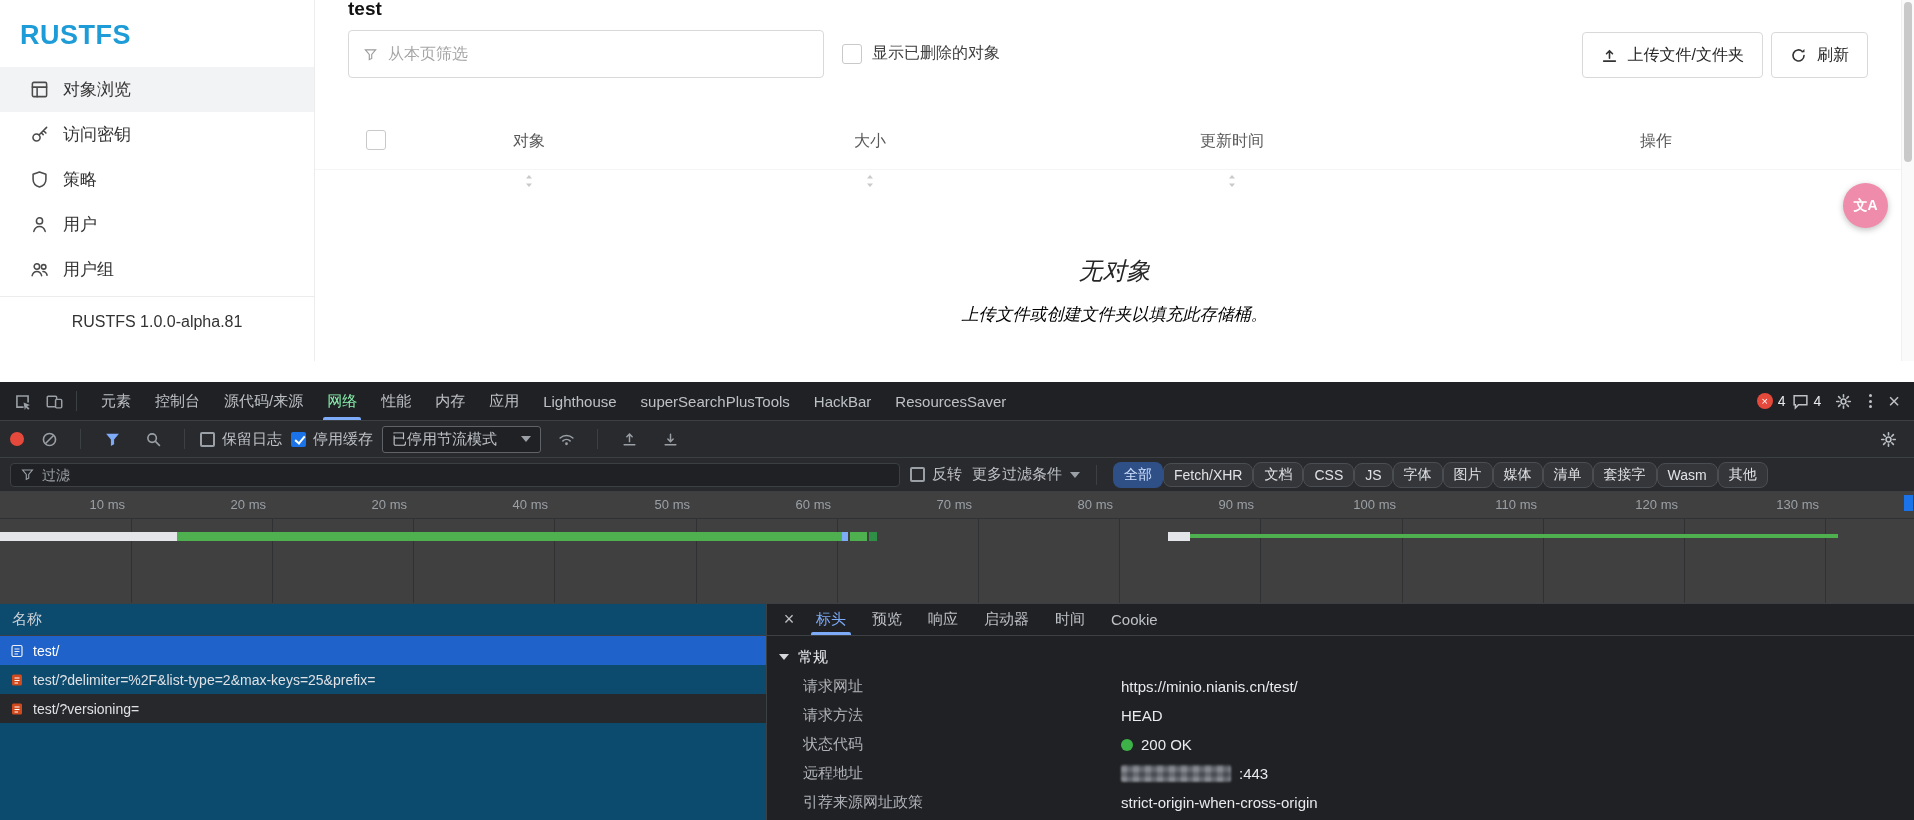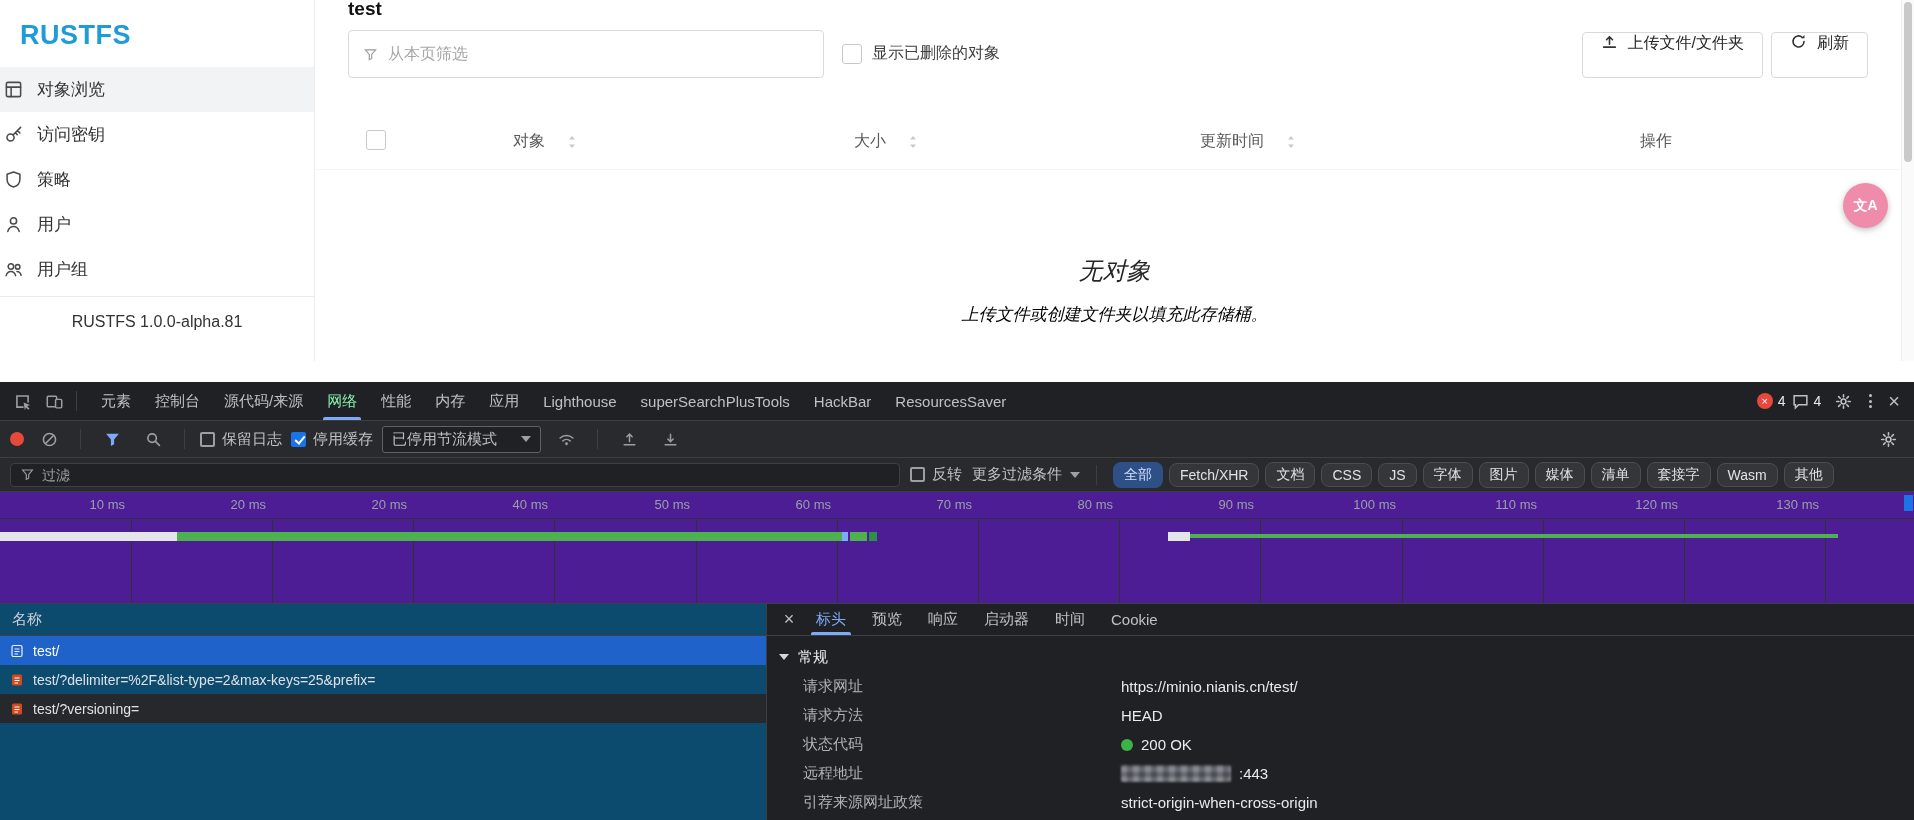--- a/index.html
+++ b/index.html
@@ -5,40 +5,40 @@
   * { box-sizing: border-box; margin: 0; padding: 0; }
   html,body { width:1914px; height:820px; overflow:hidden; }
   body { font-family:"Liberation Sans","DejaVu Sans",sans-serif; }
   .screen { position:relative; width:1914px; height:820px; background:#fff; overflow:hidden; }
 
   
   .app { position:absolute; left:0; top:0; width:1914px; height:361px; display:flex; background:#fff; }
   .sidebar { width:315px; height:100%; border-right:1px solid #ececec; position:relative; flex:0 0 315px; }
   .logo { padding:20px 0 0 20px; font-size:27px; font-weight:700; color:#1e9cd7; letter-spacing:.5px; }
   .side-nav { margin-top:16px; }
-  .side-item { display:flex; align-items:center; gap:14px; height:45px; padding-left:4px; font-size:17px; color:#333; cursor:pointer; }
+  .side-item { display:flex; align-items:center; gap:14px; height:45px; padding-left:30px; font-size:17px; color:#333; cursor:pointer; }
   .side-item.active { background:#f2f3f5; }
   .si { width:19px; height:19px; fill:none; stroke:#4b4b4b; stroke-width:1.3; stroke-linecap:round; stroke-linejoin:round; }
   .side-divider { border-top:1px solid #ececec; margin-top:4px; }
   .version { margin-top:16px; text-align:center; font-size:16px; color:#333; }
 
   .app-main { flex:1; position:relative; }
   .page-title { position:absolute; left:33px; top:-2px; font-size:19px; font-weight:700; color:#111; }
   .filter-box { position:absolute; left:33px; top:30px; width:476px; height:48px; border:1px solid #d9d9d9; border-radius:4px; display:flex; align-items:center; gap:10px; padding:0 14px; background:#fff; }
   .fi { width:15px; height:15px; fill:none; stroke:#9b9b9b; stroke-width:1.2; }
   .filter-box input { border:none; outline:none; flex:1; font-size:16px; color:#333; background:transparent; }
   .filter-box input::placeholder { color:#a6a6a6; }
   .show-deleted { position:absolute; left:527px; top:43px; display:flex; align-items:center; gap:10px; font-size:16px; color:#404040; cursor:pointer; }
   .acb { width:20px; height:20px; border:1px solid #c9c9c9; border-radius:3px; background:#fff; }
   .app-btns { position:absolute; right:46px; top:32px; display:flex; gap:8px; }
-  .app-btn { height:46px; border:1px solid #d9d9d9; background:#fff; border-radius:4px; display:flex; gap:10px; padding:0 18px; font-size:16px; color:#262626; cursor:pointer; white-space:nowrap; }
+  .app-btn { height:46px; border:1px solid #d9d9d9; background:#fff; border-radius:4px; display:flex; align-items:center; gap:10px; padding:0 18px; font-size:16px; color:#262626; cursor:pointer; white-space:nowrap; }
   .bi { width:17px; height:17px; fill:none; stroke:#333; stroke-width:1.5; stroke-linecap:round; stroke-linejoin:round; }
   .table-header { position:absolute; left:0; right:13px; top:110px; height:60px; border-bottom:1px solid #f5f5f5; }
   .th-cb { position:absolute; left:51px; top:20px; }
-  .th-col { position:absolute; top:21px; display:flex; align-items:center; gap:22px; font-size:16px; color:#595959; cursor:pointer; }
+  .th-col { position:absolute; top:21px; display:flex; align-items:center; gap:22px; font-size:16px; color:#595959; cursor:pointer;flex-direction:column; }
   .sort { width:10px; height:14px; }
   .empty { position:absolute; left:0; right:0; top:255px; text-align:center;font-style:italic; }
   .empty-title { font-size:24px; color:#262626; font-weight:500; }
   .empty-sub { margin-top:16px; font-size:17px; color:#000000; }
   .float-btn { position:absolute; right:26px; top:183px; width:45px; height:45px; border-radius:50%; background:#f08cab; display:flex; align-items:center; justify-content:center; box-shadow:0 2px 6px rgba(0,0,0,.25); cursor:pointer; }
   .fb-txt { color:#fff; font-size:14px; font-weight:700; }
   .app-scrollbar { position:absolute; right:0; top:0; width:13px; height:361px; background:#fafafa; border-left:1px solid #f0f0f0; }
   .app-scroll-thumb { position:absolute; top:2px; left:2px; width:8px; height:160px; border-radius:4px; background:#c9c9c9; }
 
   
@@ -67,25 +67,25 @@
   .dt-check { display:flex; align-items:center; gap:7px; font-size:15px; color:#bdc1c6; cursor:pointer; white-space:nowrap; }
   .dt-select { display:flex; align-items:center; gap:24px; border:1px solid #5f6368; border-radius:3px; padding:3px 9px; font-size:15px; color:#bdc1c6; background:#202124; cursor:pointer; white-space:nowrap; }
   .caret { width:0; height:0; border-left:5px solid transparent; border-right:5px solid transparent; border-top:6px solid #9aa0a6; }
   .spacer { flex:1; }
 
   .dt-filter-row { position:absolute; top:76px; left:0; right:0; height:34px; display:flex; align-items:center; gap:10px; padding:0 10px; border-bottom:1px solid #3c4043; background:#292a2d; }
   .flt-input { width:890px; height:24px; background:#202124; border:1px solid #3c4043; border-radius:4px; display:flex; align-items:center; gap:8px; padding:0 10px; flex:0 0 890px; }
   .flt-input input { flex:1; border:none; outline:none; background:transparent; color:#e8eaed; font-size:14px; }
   .flt-input input::placeholder { color:#9aa0a6; }
   .more-filters { display:flex; align-items:center; gap:8px; font-size:15px; color:#bdc1c6; cursor:pointer; white-space:nowrap; }
-  .pills { display:flex; align-items:center; gap:6px; }
+  .pills { display:flex; align-items:center; }
   .pill { padding:3px 10px; border-radius:8px; font-size:14px; background:#35363a; color:#dfe1e5; border:1px solid #4a4d51; cursor:pointer; white-space:nowrap; }
   .pill.active { background:#2f4f87; color:#cfe0ff; border-color:transparent; }
 
-  .dt-overview { position:absolute; top:110px; left:0; right:0; height:112px; border-bottom:1px solid #3c4043; overflow:hidden; background:#4c1d95; }
+  .dt-overview { position:absolute; top:110px; left:0; right:0; height:112px; border-bottom:1px solid #3c4043; overflow:hidden; background:#404040; }
   .gl { position:absolute; top:26px; bottom:0; width:1px; background:#303134; }
   .ruler-line { position:absolute; left:0; right:0; top:26px; height:1px; background:#303134; }
   .tick { position:absolute; top:5px; width:90px; text-align:right; font-size:13px; color:#9aa0a6; }
   .ov-bar { position:absolute; top:40px; height:9px; }
   .ov-green { background:#4eb04e; }
   .ov-dgreen { background:#2f8f46; }
   .ov-light { background:#e3e5e8; }
   .ov-blue { background:#7dabf8; }
   .ov-marker { position:absolute; right:1px; top:3px; width:9px; height:16px; background:#1a73e8; }
 

